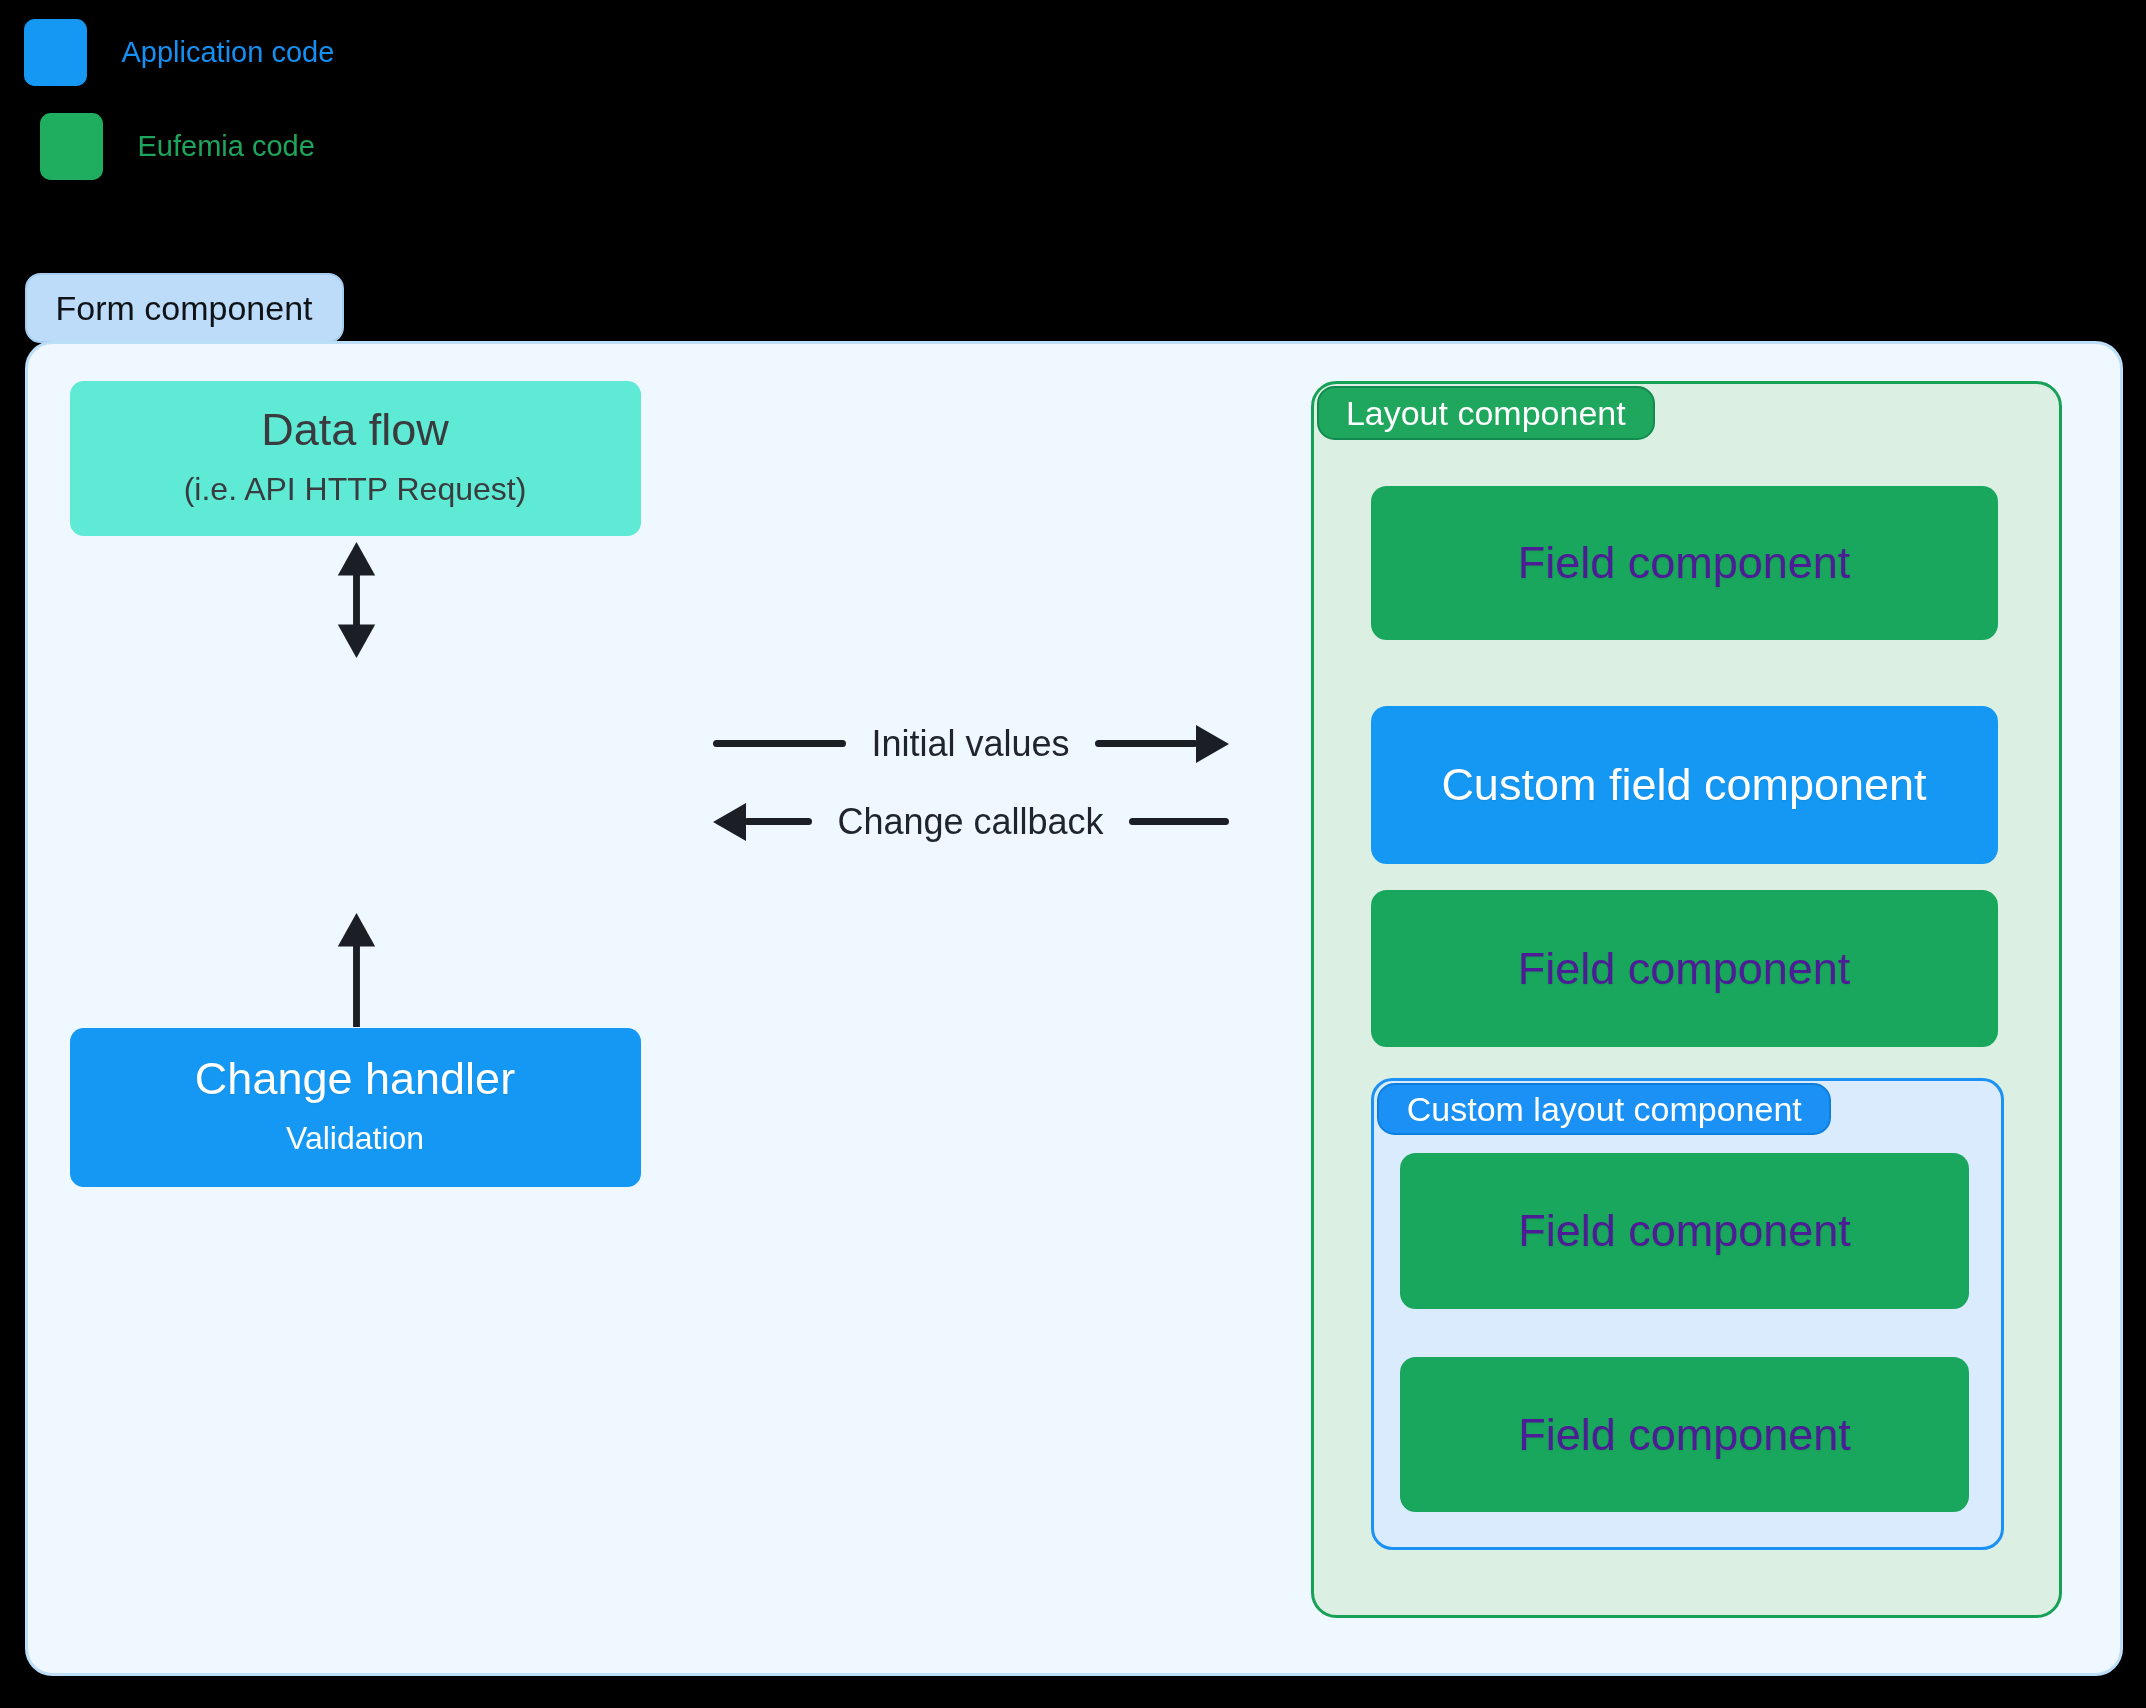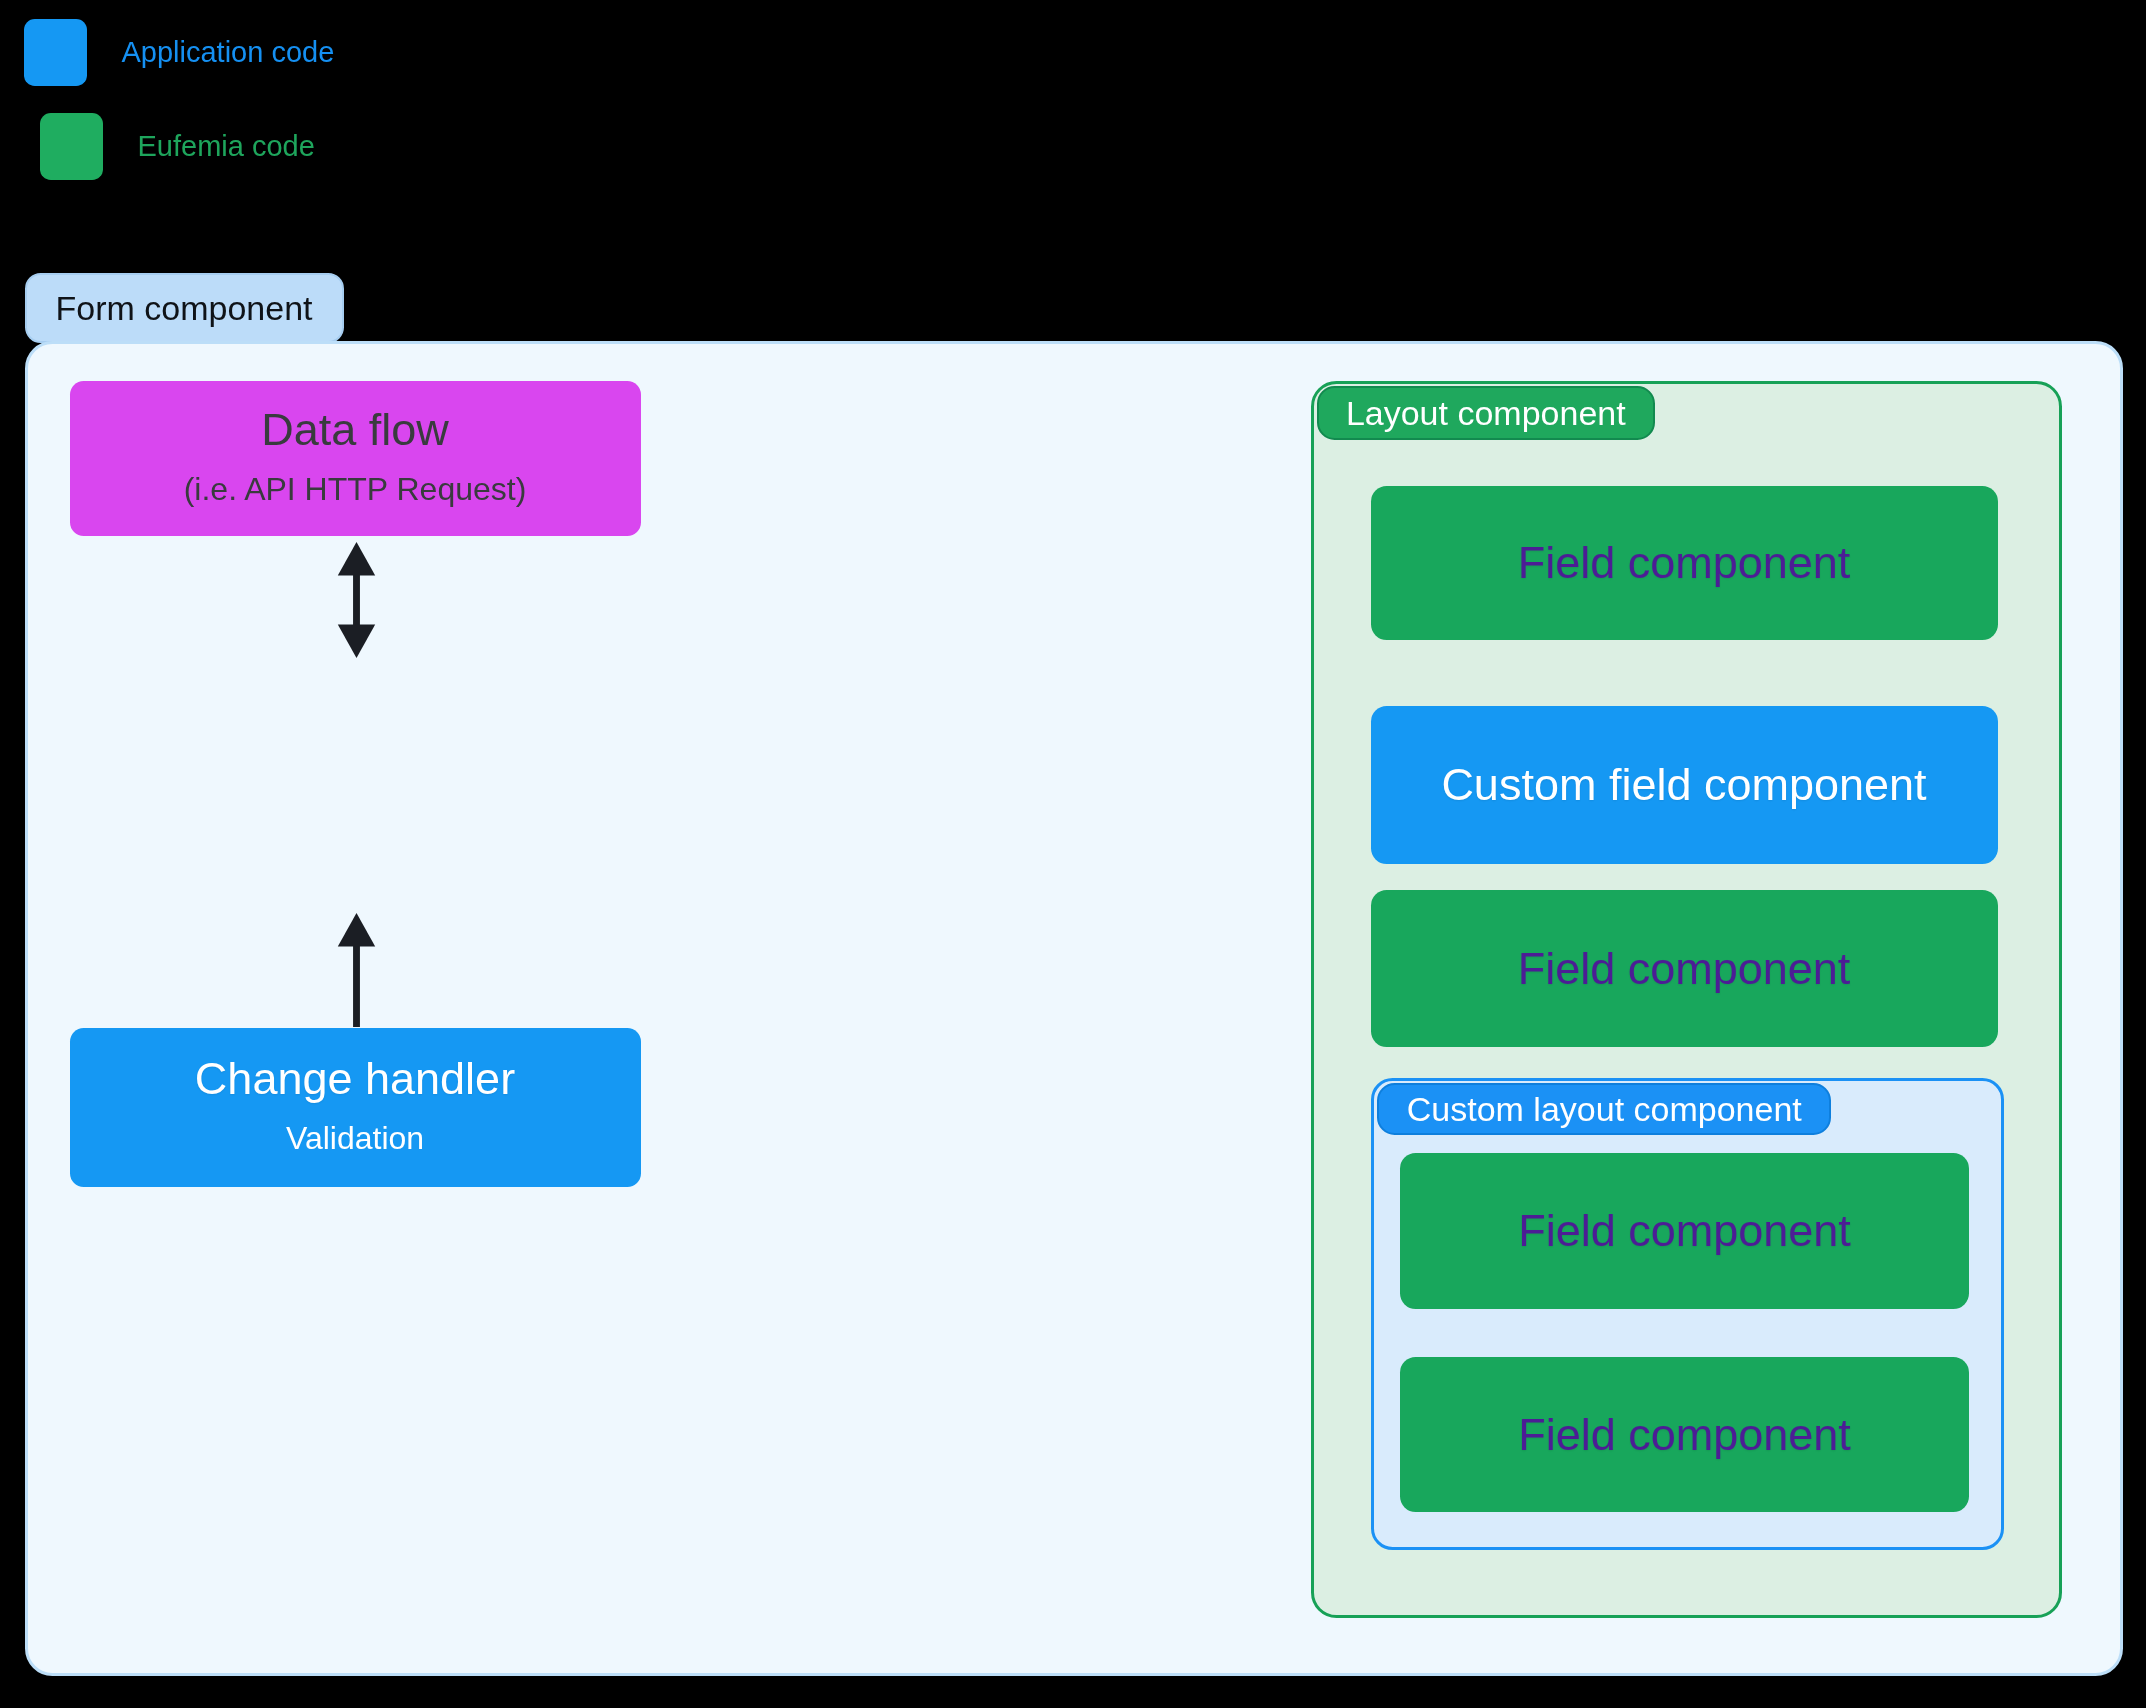--- a/index.html
+++ b/index.html
@@ -75,21 +75,21 @@
     box-sizing: border-box;
     display: flex;
     flex-direction: column;
     align-items: center;
     justify-content: center;
     text-align: center;
     border-radius: 13.7px;
   }
   .node .btitle { font-size: 45px; line-height: 1.2; }
   .node .bsub   { font-size: 32px; line-height: 1.55; margin-top: 7.8px; }
-  .node.gray  { background: #d946ef; color: #393b3e; }
+  .node.gray  { background: #5eead4; color: #393b3e; }
   .node.blue  { background: #1598f3; color: #ffffff; }
   .node.green { background: #18a75c; color: #4c1d95; border-radius: 15.7px; }
   .node.blue .btitle, .node.green .btitle { text-shadow: 0 1px 2px rgba(0,0,0,0.08); }
 
   .dataflow      { left: 42px;  top: 37px;  width: 571px; height: 155px; }
   .appstate      { left: 42px;  top: 318px; width: 571px; height: 242px; }
   .changehandler { left: 42px;  top: 684px; width: 571px; height: 159px; }
 
   
   .varrow { position: absolute; }
@@ -221,20 +221,38 @@
     <svg class="varrow up" width="59" height="116" viewBox="0 0 60 118">
       <line x1="30" y1="32" x2="30" y2="118" stroke="#1b1e24" stroke-width="7"></line>
       <polygon points="30,2 11,36 49,36" fill="#1b1e24"></polygon>
     </svg>
 
     <div class="node blue changehandler">
       <div class="btitle">Change handler</div>
       <div class="bsub">Validation</div>
     </div>
 
+    <div class="mid-arrows">
+      <div class="h-row">
+        <div class="h-line"></div>
+        <div class="h-label">Initial values</div>
+        <div class="h-side">
+          <div class="h-line"></div>
+          <div class="tri right"></div>
+        </div>
+      </div>
+      <div class="h-row">
+        <div class="h-side">
+          <div class="tri left"></div>
+          <div class="h-line"></div>
+        </div>
+        <div class="h-label">Change callback</div>
+        <div class="h-line"></div>
+      </div>
+    </div>
 
     <div class="layout-box">
       <div class="pill green-pill">Layout component</div>
 
       <div class="node green fbox1">
         <div class="btitle">Field component</div>
       </div>
 
       <div class="node blue fboxc">
         <div class="btitle">Custom field component</div>

